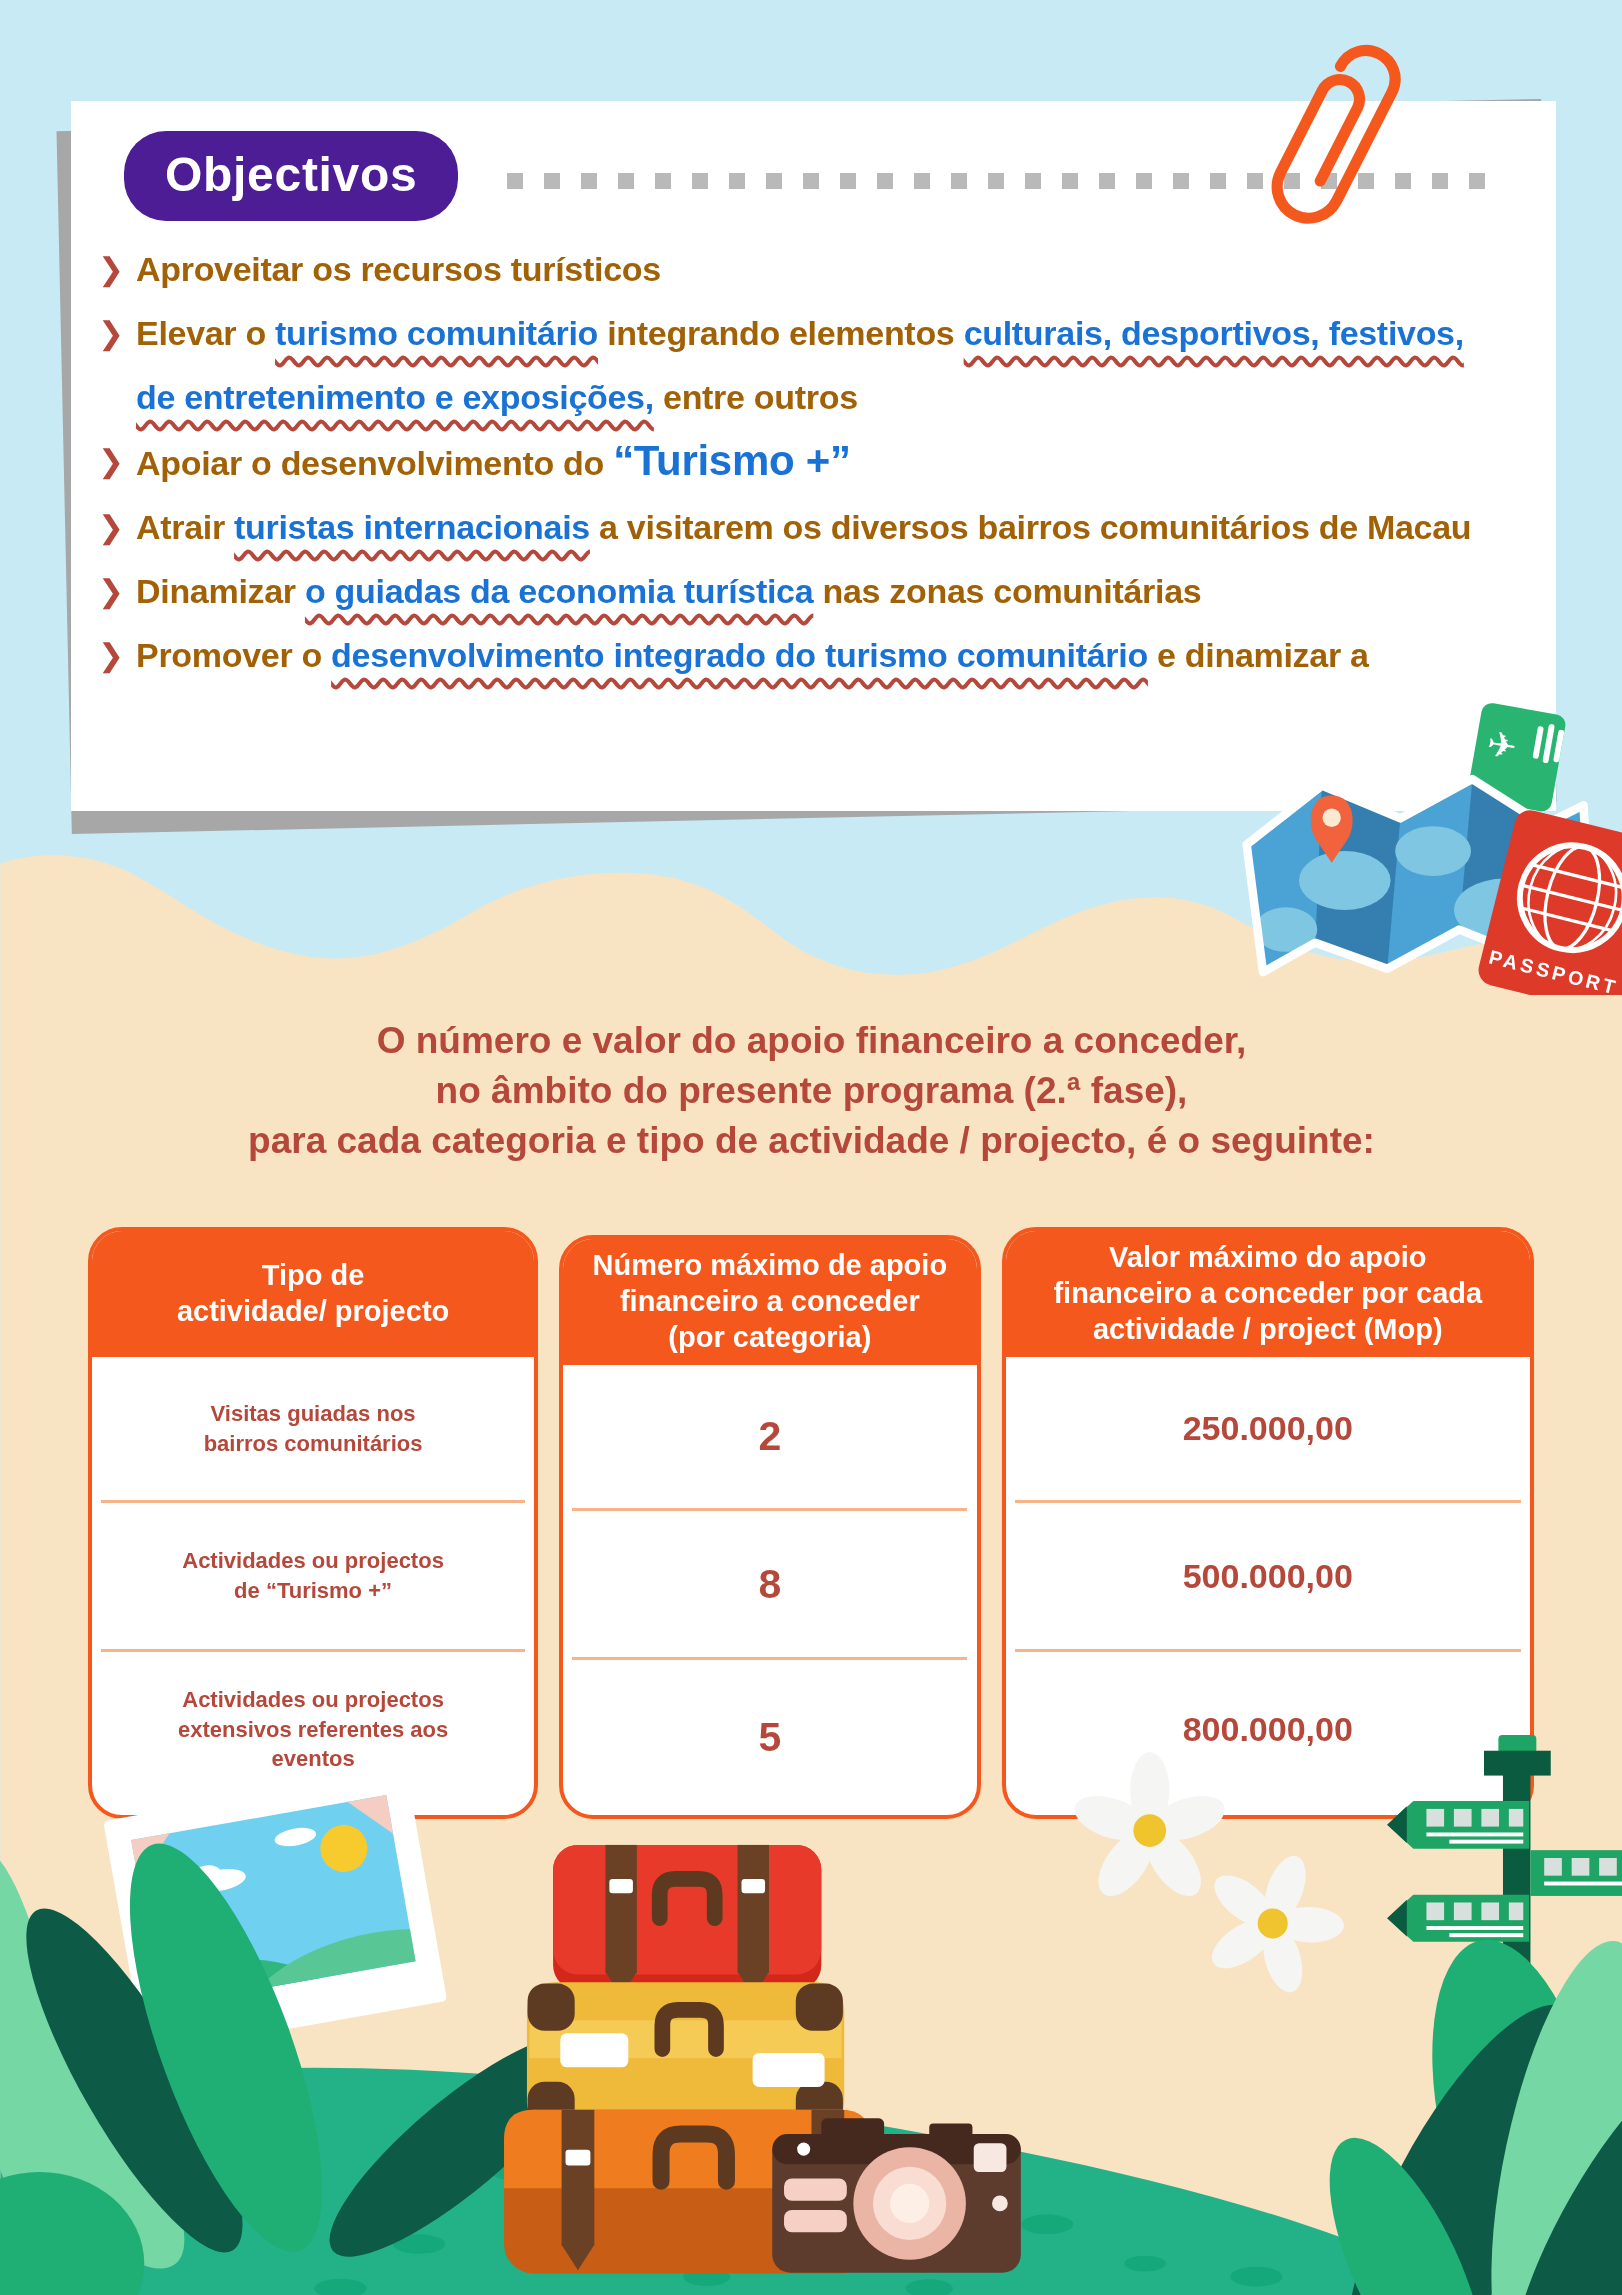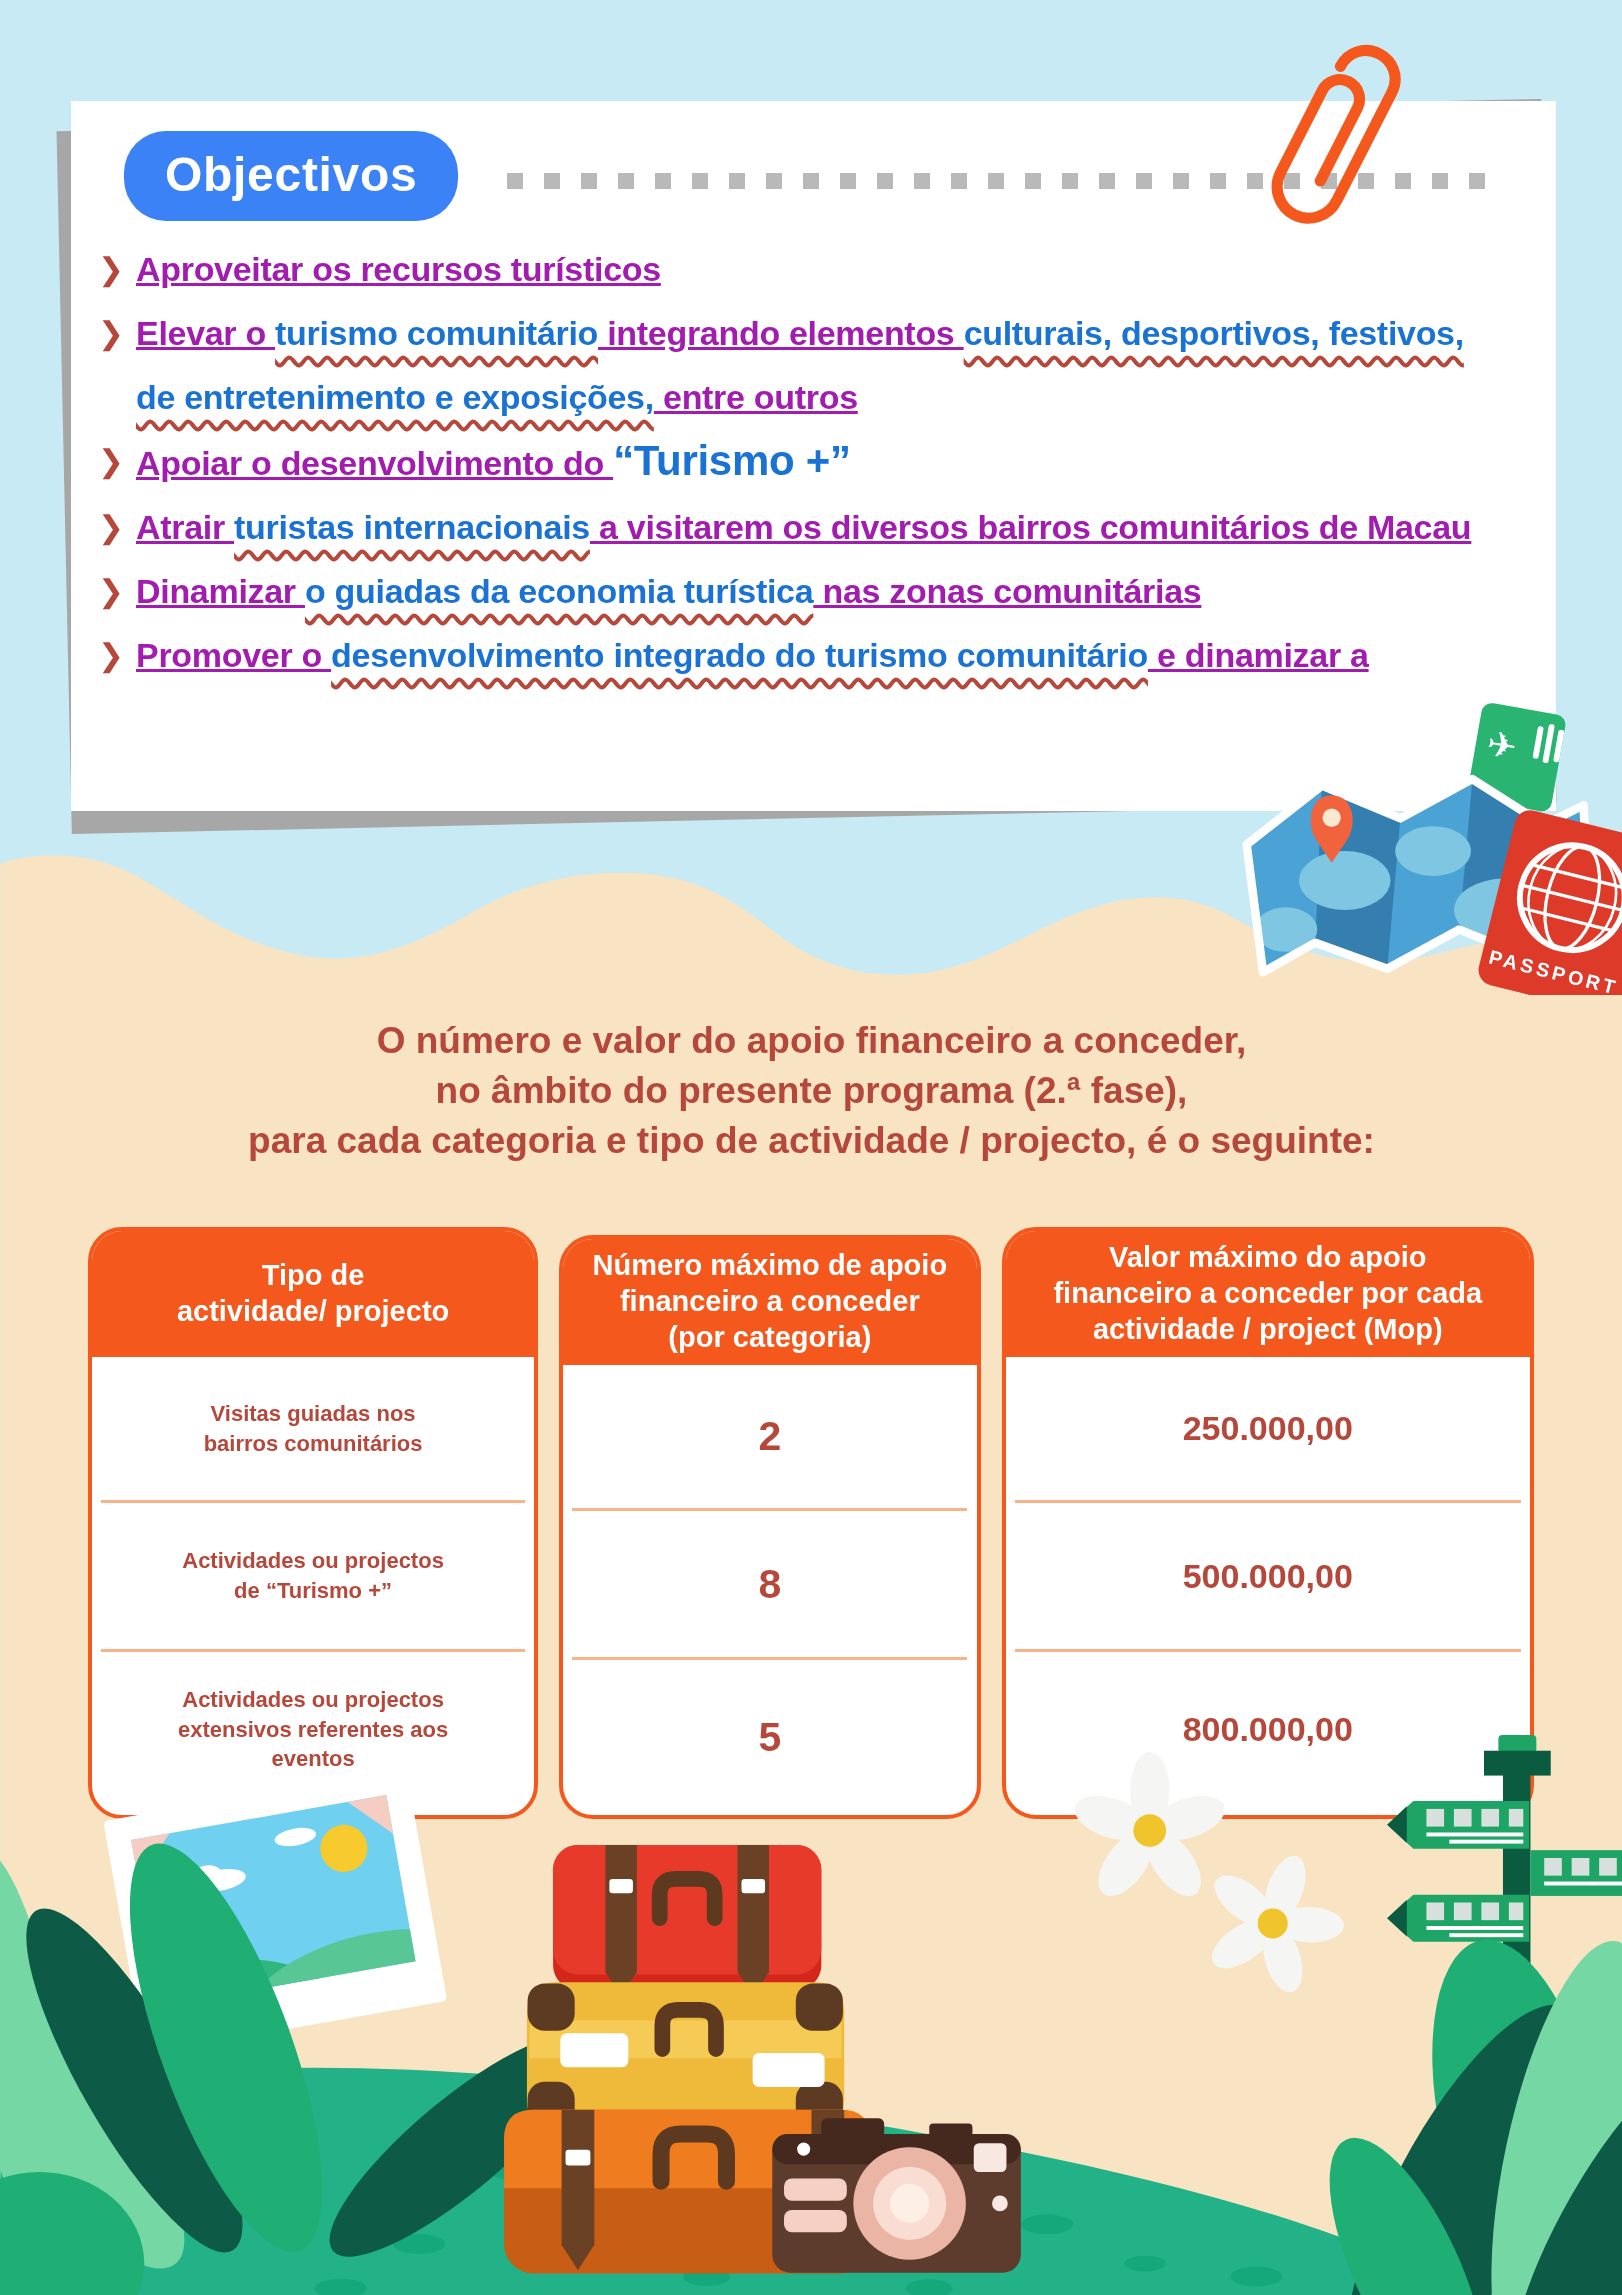--- a/index.html
+++ b/index.html
@@ -8,31 +8,31 @@
   svg{display:block}
   .abs{position:absolute;}
 
   
   #sand-svg{left:0;top:0;z-index:1;}
   #card-shadow{left:64px;top:115px;width:1485px;height:703px;background:#a7a7a7;
                transform:rotate(-1.25deg);z-index:2;}
   #card{left:71px;top:101px;width:1485px;height:710px;background:#ffffff;z-index:3;}
 
   
-  #badge{left:124px;top:131px;background:#3b82f6;color:#fff;font-size:48px;
+  #badge{left:124px;top:131px;background:#4c1d95;color:#fff;font-size:48px;
          padding:15.7px 41px 19.6px 41px;border-radius:42px;z-index:5;letter-spacing:0.7px;}
   #dots{left:507px;top:173px;width:995px;height:15.7px;z-index:4;
         background:repeating-linear-gradient(to right,#b9b9b9 0 15.7px,transparent 15.7px 37px);}
   #paperclip{left:1260px;top:33px;z-index:7;}
 
   
   #bullets{left:98px;top:237px;width:1427px;z-index:5;font-size:34px;line-height:64px;letter-spacing:-0.3px;}
   .bullet{position:relative;padding-left:38px;}
   .chev{position:absolute;left:0;top:0;color:#b5483a;font-family:"DejaVu Sans",sans-serif;font-size:31px;}
-  .seg.red{color:#a21caf;text-decoration:underline;}
+  .seg.red{color:#a16207;}
   .seg.blue{color:#1a73d4;}
   .seg.wavy{text-decoration-line:underline;text-decoration-style:wavy;
             text-decoration-color:#b5483a;text-decoration-thickness:3.9px;text-underline-offset:11px;}
   .seg.big{font-size:42px;}
 
   
   #intro{left:0;top:1016px;width:1623px;text-align:center;color:#b5483a;font-size:37px;line-height:50px;z-index:4;}
 
   
   #table{left:88px;top:1227px;width:1446px;display:flex;gap:21px;z-index:4;}

